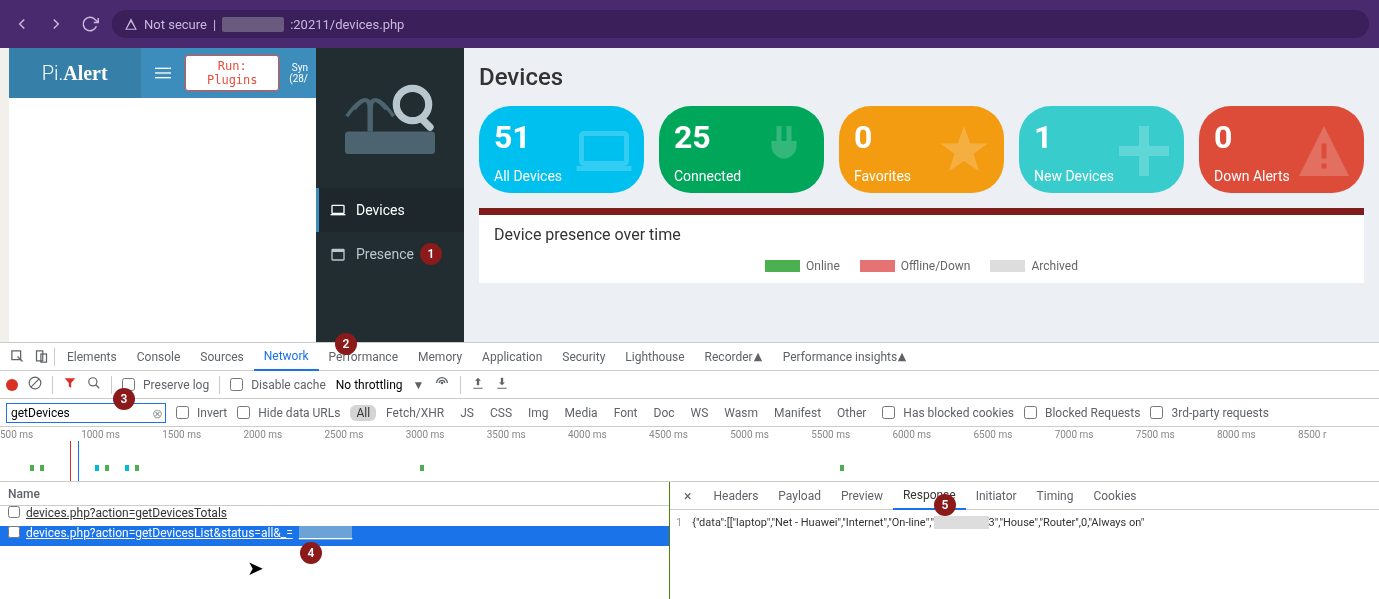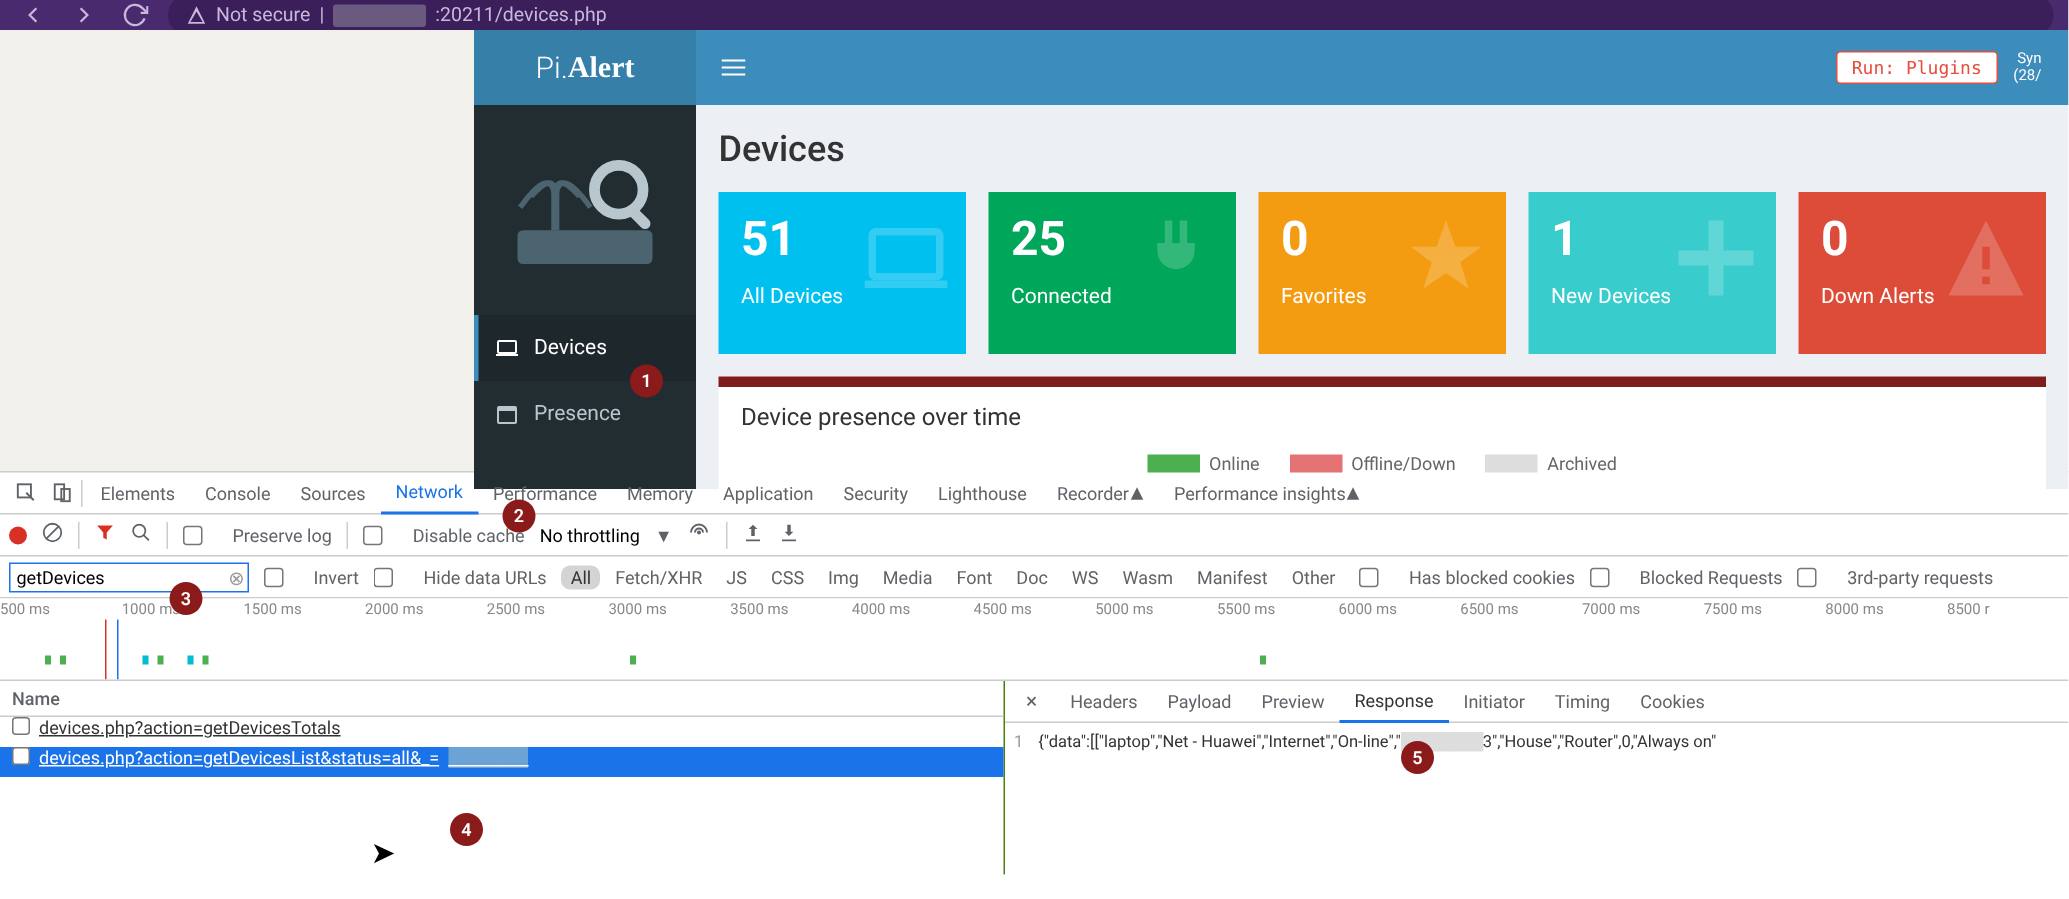--- a/index.html
+++ b/index.html
@@ -1,40 +1,40 @@
 <!DOCTYPE html>
 <html><head>
 <meta charset="utf-8">
 <style>
 * { margin: 0; padding: 0; box-sizing: border-box; font-family: -apple-system, BlinkMacSystemFont, "Segoe UI", Roboto, Arial, sans-serif; }
 body { width: 1379px; height: 599px; overflow: hidden; background: #fff; }
 
 
-.browser-bar { height: 20px; background: #4a2a6e; display: flex; align-items: center; padding: 0 10px; gap: 10px; }
+.browser-bar { height: 48px; background: #4a2a6e; display: flex; align-items: center; padding: 0 10px; gap: 10px; }
 .nav-btn { width: 24px; height: 24px; display: flex; align-items: center; justify-content: center; color: #c8b8dc; cursor: pointer; }
 .nav-btn svg { width: 18px; height: 18px; }
 .url-bar { flex: 1; height: 28px; background: #3a1f5a; border-radius: 14px; display: flex; align-items: center; padding: 0 12px; color: #c8b8dc; font-size: 13px; gap: 6px; }
 .url-bar .redacted { background: #6b5a7f; color: #6b5a7f; border-radius: 2px; padding: 0 2px; }
 
 
 .app-container { display: flex; height: 294px; }
 .paper-bg { width: 330px; background: #f2f0ea; }
 .app-sidebar { width: 148px; background: #222d32; display: flex; flex-direction: column; }
 .app-header { height: 50px; background: #3c8dbc; display: flex; align-items: center; }
 .logo-region { width: 148px; background: #367fa9; height: 50px; display: flex; align-items: center; justify-content: center; color: #fff; font-size: 20px; font-weight: 300; }
 .logo-region b { font-weight: 600; font-family: Liberation Serif, serif; }
 .hamburger { width: 50px; display: flex; align-items: center; justify-content: center; color: #fff; }
-.header-right { margin-left: auto; display: flex; align-items: center; gap: 10px; padding-right: 18px; border-radius: 11px; }
+.header-right { margin-left: auto; display: flex; align-items: center; gap: 10px; padding-right: 8px; border-radius: 11px; }
 .run-btn { background: #fff; color: #e74c3c; border: 1px solid #e74c3c; padding: 3px 10px; font-family: monospace; font-size: 12px; border-radius: 3px; }
 .sync-text { color: #fff; font-size: 10px; text-align: right; line-height: 1.1; }
 .content-area { background: #ecf0f5; flex: 1; padding: 15px 15px 0 15px; overflow: hidden; }
 .page-title { font-size: 24px; color: #333; font-weight: 500; margin-bottom: 15px; }
 
 .cards { display: flex; gap: 15px; }
-.card { flex: 1; min-width: 165px; height: 108px; padding: 12px 15px; color: #fff; position: relative; overflow: hidden; }
+.card { flex: 1; min-width: 165px; height: 87px; padding: 12px 15px; color: #fff; position: relative; overflow: hidden; border-radius: 32px; }
 .card-icon { position: absolute; right: 10px; top: 10px; font-size: 70px; opacity: 0.2; }
 .card-num { font-size: 32px; font-weight: 700; }
 .card-label { font-size: 14px; margin-top: 12px; }
 .card-blue { background: #00c0ef; }
 .card-green { background: #00a65a; }
 .card-yellow { background: #f39c12; }
 .card-teal { background: #39cccc; }
 .card-red { background: #dd4b39; }
 
 .presence-panel { background: #fff; margin-top: 15px; padding: 10px 15px; border-top: 7px solid #7f1d1d; }
@@ -57,21 +57,21 @@
 
 
 .devtools { height: 269px; border-top: 1px solid #ccc; background: #fff; display: flex; flex-direction: column; font-size: 12px; color: #333; }
 .dt-tabs { height: 28px; display: flex; align-items: center; border-bottom: 1px solid #ccc; padding: 0 6px; gap: 2px; }
 .dt-tab { padding: 0 10px; height: 28px; display: flex; align-items: center; color: #5f6368; cursor: pointer; }
 .dt-tab.active { color: #1a73e8; border-bottom: 2px solid #1a73e8; }
 .dt-icon { width: 22px; display: flex; justify-content: center; color: #5f6368; }
 
 .dt-toolbar { height: 28px; display: flex; align-items: center; border-bottom: 1px solid #ccc; padding: 0 6px; gap: 10px; }
 .record-dot { width: 12px; height: 12px; border-radius: 50%; background: #d93025; }
-.dt-check { display: flex; gap: 20px; color: #5f6368; }
+.dt-check { display: flex; align-items: center; gap: 8px; color: #5f6368; }
 .dt-check input { margin: 0; }
 .dt-sep { width: 1px; height: 18px; background: #ccc; }
 
 .dt-filter-row { height: 28px; display: flex; align-items: center; border-bottom: 1px solid #ccc; padding: 0 6px; gap: 10px; }
 .filter-input { width: 160px; height: 20px; border: 1px solid #1a73e8; padding: 0 20px 0 4px; font-size: 12px; }
 .filter-wrap { position: relative; }
 .filter-clear { position: absolute; right: 3px; top: 3px; color: #999; font-size: 13px; }
 .filter-pill { padding: 1px 6px; border-radius: 6px; color: #5f6368; }
 .filter-pill.active { background: #d4d4d4; color: #333; }
 
@@ -127,21 +127,21 @@
       </svg>
     <span>Not secure</span>
     <span>|</span>
     <span class="redacted">xxxxxxxxx</span>
       <span>:20211/devices.php</span>
   </div>
 </div>
 
 <div class="app-container">
   <div class="paper-bg"></div>
-  <div style="flex:1;display:flex;flex-direction:column;">
+  <div style="flex:1;display:flex;flex-direction:row;">
     <div class="app-header">
       <div class="logo-region">
           <span>Pi.</span>
           <b>Alert</b>
         </div>
       <div class="hamburger">
           <svg width="16" height="16" viewBox="0 0 24 24" fill="currentColor">
             <rect y="4" width="24" height="2"></rect>
             <rect y="11" width="24" height="2"></rect>
             <rect y="18" width="24" height="2"></rect>

